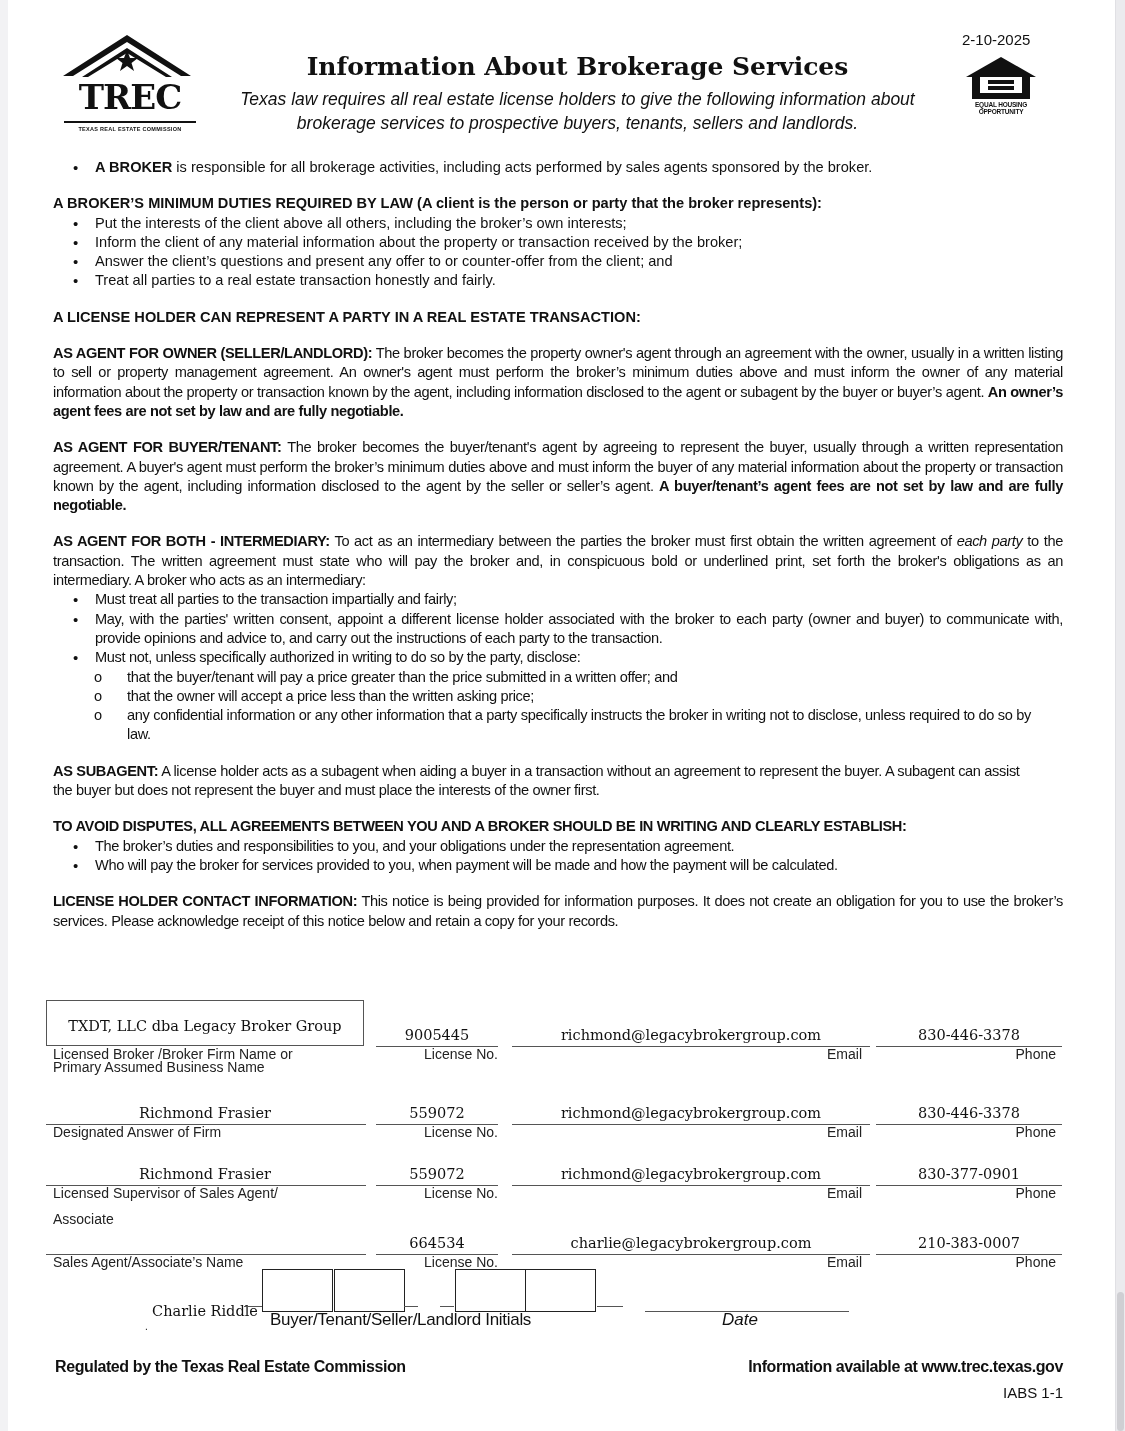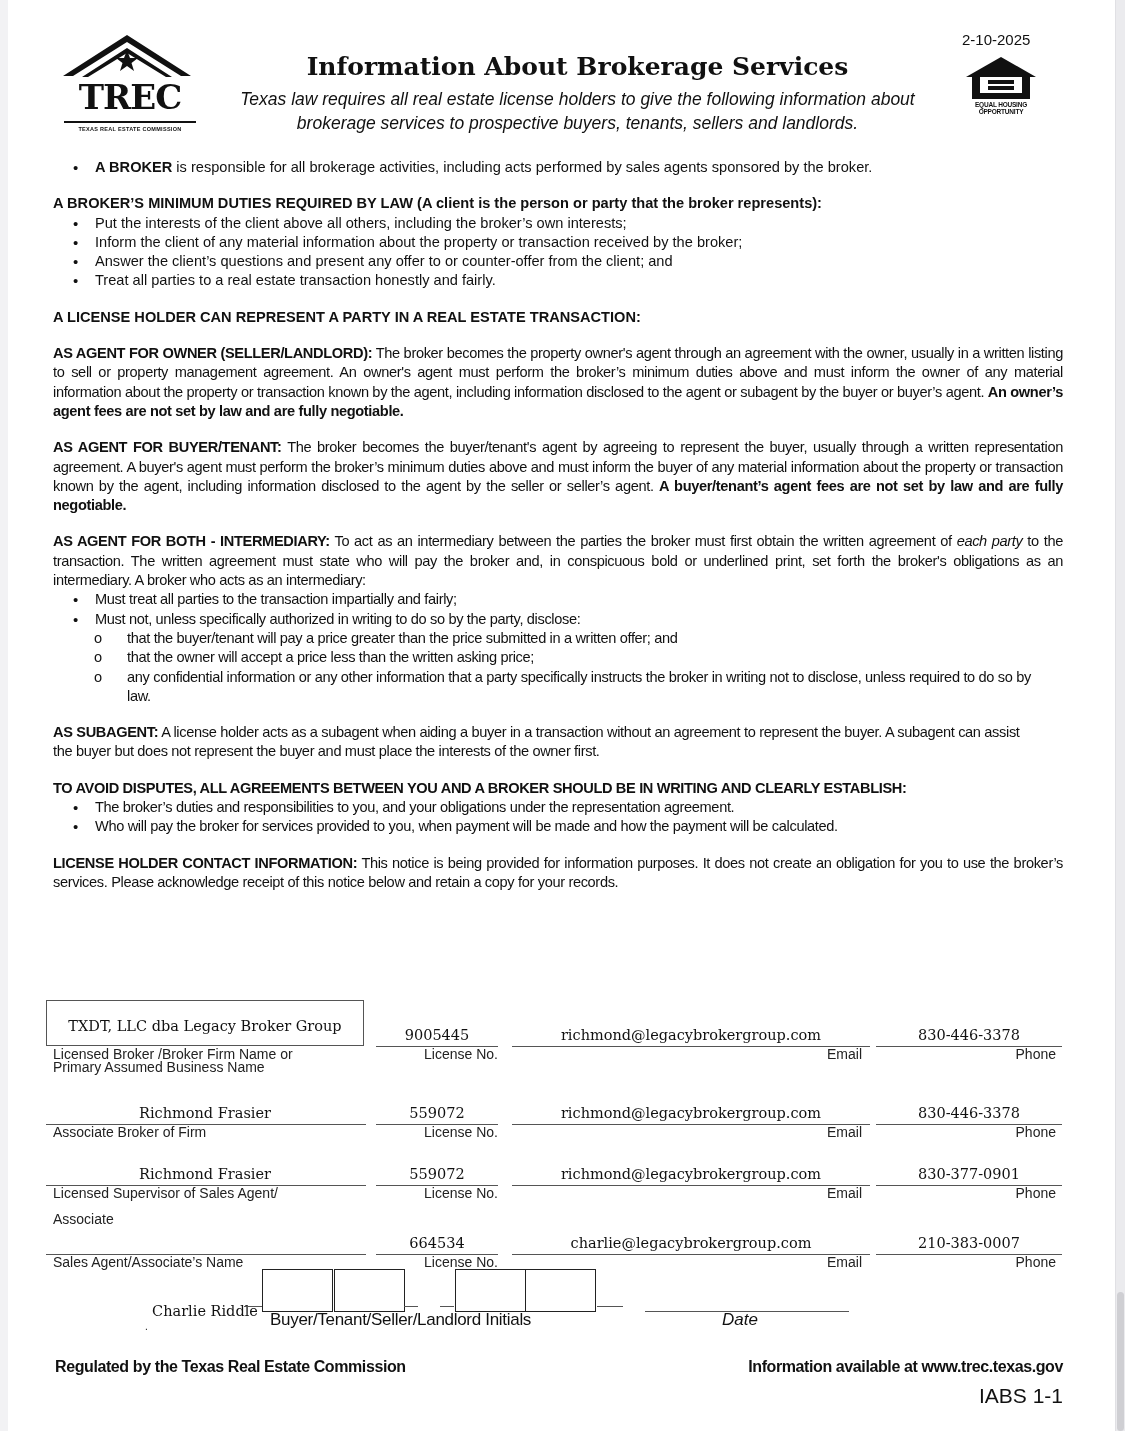--- a/index.html
+++ b/index.html
@@ -88,21 +88,21 @@
   .initials-label {
     position: absolute; left: 270px; top: 1310px; font-size: 17px; letter-spacing: -0.3px;
   }
   .date-label { position: absolute; left: 722px; top: 1310px; font-size: 17px; font-style: italic; }
   .footer-left {
     position: absolute; left: 55px; top: 1358px; font-weight: bold; font-size: 16px; letter-spacing: -0.4px;
   }
   .footer-right {
     position: absolute; right: 62px; top: 1358px; font-weight: bold; font-size: 16px; letter-spacing: -0.4px;
   }
-  .form-id { position: absolute; right: 62px; top: 1384px; font-size: 21px; }
+  .form-id { position: absolute; right: 62px; top: 1384px; font-size: 15px; }
   .dot-mark { position: absolute; left: 145px; top: 1321px; font-size: 10px; }
 </style>
 </head>
 <body>
 
 <div class="page"></div>
 <div class="scrollbar-track">
   <div class="scrollbar-thumb"></div>
 </div>
 
@@ -166,20 +166,21 @@
   <div class="section justify cond">
     <span class="h">AS AGENT FOR BUYER/TENANT:</span><span>  The broker becomes the buyer/tenant's agent by agreeing to represent the buyer, usually through a written representation agreement. A buyer's agent must perform the broker’s minimum duties above and must inform the buyer of any material information about the property or transaction known by the agent, including information disclosed to the agent by the seller or seller’s agent. </span><span class="h">A buyer/tenant’s agent fees are not set by law and are fully negotiable.</span>
   </div>
 
   <div class="section cond">
     <div class="justify">
       <span class="h">AS AGENT FOR BOTH - INTERMEDIARY:</span><span>  To act as an intermediary between the parties the broker must first obtain the written agreement of </span><i>each party</i><span> to the transaction. The written agreement must state who will pay the broker and, in conspicuous bold or underlined print, set forth the broker's obligations as an intermediary. A broker who acts as an intermediary:</span>
     </div>
     <ul class="disc justify">
       <li>Must treat all parties to the transaction impartially  and fairly;</li>
+      <li>May, with the parties' written consent, appoint a different license holder associated with the broker to each party (owner and buyer) to communicate with, provide opinions and advice to, and carry out the instructions of each party to the transaction.</li>
       <li>Must not, unless specifically authorized in writing to do so by the party, disclose:</li>
     </ul>
     <ul class="circ justify" style="padding-right:32px">
       <li>that the buyer/tenant will pay a price greater than the price submitted in a written offer;  and</li>
       <li>that the owner will accept a price less than the written asking price;</li>
       <li>any confidential information or any other information that a party specifically instructs the broker in writing not to disclose, unless required to do so by law.</li>
     </ul>
   </div>
 
   <div class="section cond" style="padding-right:30px">
@@ -208,21 +209,21 @@
     <div class="cell-line" style="left:376px;top:1046px;width:122px;"></div>
     <div class="cell-lbl center" style="left:376px;top:1048px;width:122px;">License No.</div>
     <div class="cell-val" style="left:512px;top:1026px;width:358px;">richmond@legacybrokergroup.com</div>
     <div class="cell-line" style="left:512px;top:1046px;width:358px;"></div>
     <div class="cell-lbl center" style="left:512px;top:1048px;width:350px;">Email</div>
     <div class="cell-val" style="left:876px;top:1026px;width:186px;">830-446-3378</div>
     <div class="cell-line" style="left:876px;top:1046px;width:186px;"></div>
     <div class="cell-lbl center" style="left:876px;top:1048px;width:180px;">Phone</div>
     <div class="cell-val" style="left:46px;top:1104px;width:318px;">Richmond Frasier</div>
     <div class="cell-line" style="left:46px;top:1124px;width:320px;"></div>
-    <div class="cell-lbl" style="left:53px;top:1126px;width:320px;">Associate Broker of Firm</div>
+    <div class="cell-lbl" style="left:53px;top:1126px;width:320px;">Designated Answer of Firm</div>
     <div class="cell-lbl" style="left:53px;top:1139px;width:320px;"></div>
     <div class="cell-val" style="left:376px;top:1104px;width:122px;">559072</div>
     <div class="cell-line" style="left:376px;top:1124px;width:122px;"></div>
     <div class="cell-lbl center" style="left:376px;top:1126px;width:122px;">License No.</div>
     <div class="cell-val" style="left:512px;top:1104px;width:358px;">richmond@legacybrokergroup.com</div>
     <div class="cell-line" style="left:512px;top:1124px;width:358px;"></div>
     <div class="cell-lbl center" style="left:512px;top:1126px;width:350px;">Email</div>
     <div class="cell-val" style="left:876px;top:1104px;width:186px;">830-446-3378</div>
     <div class="cell-line" style="left:876px;top:1124px;width:186px;"></div>
     <div class="cell-lbl center" style="left:876px;top:1126px;width:180px;">Phone</div>

